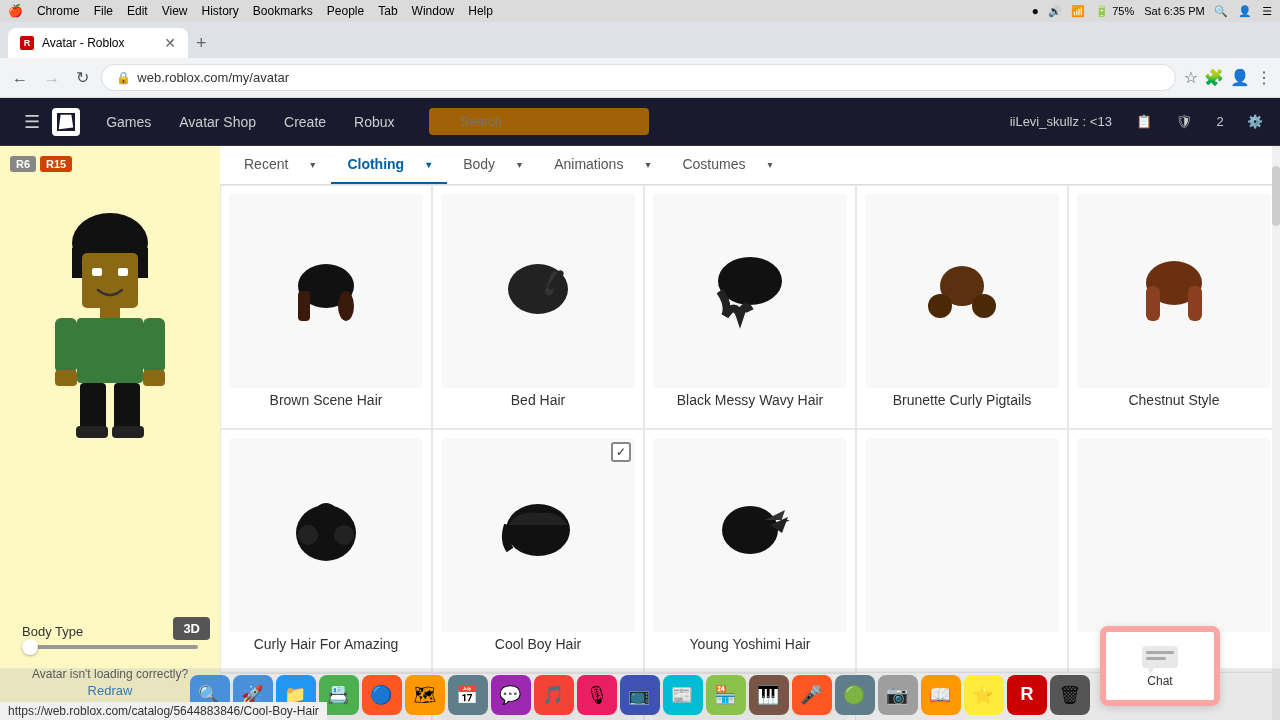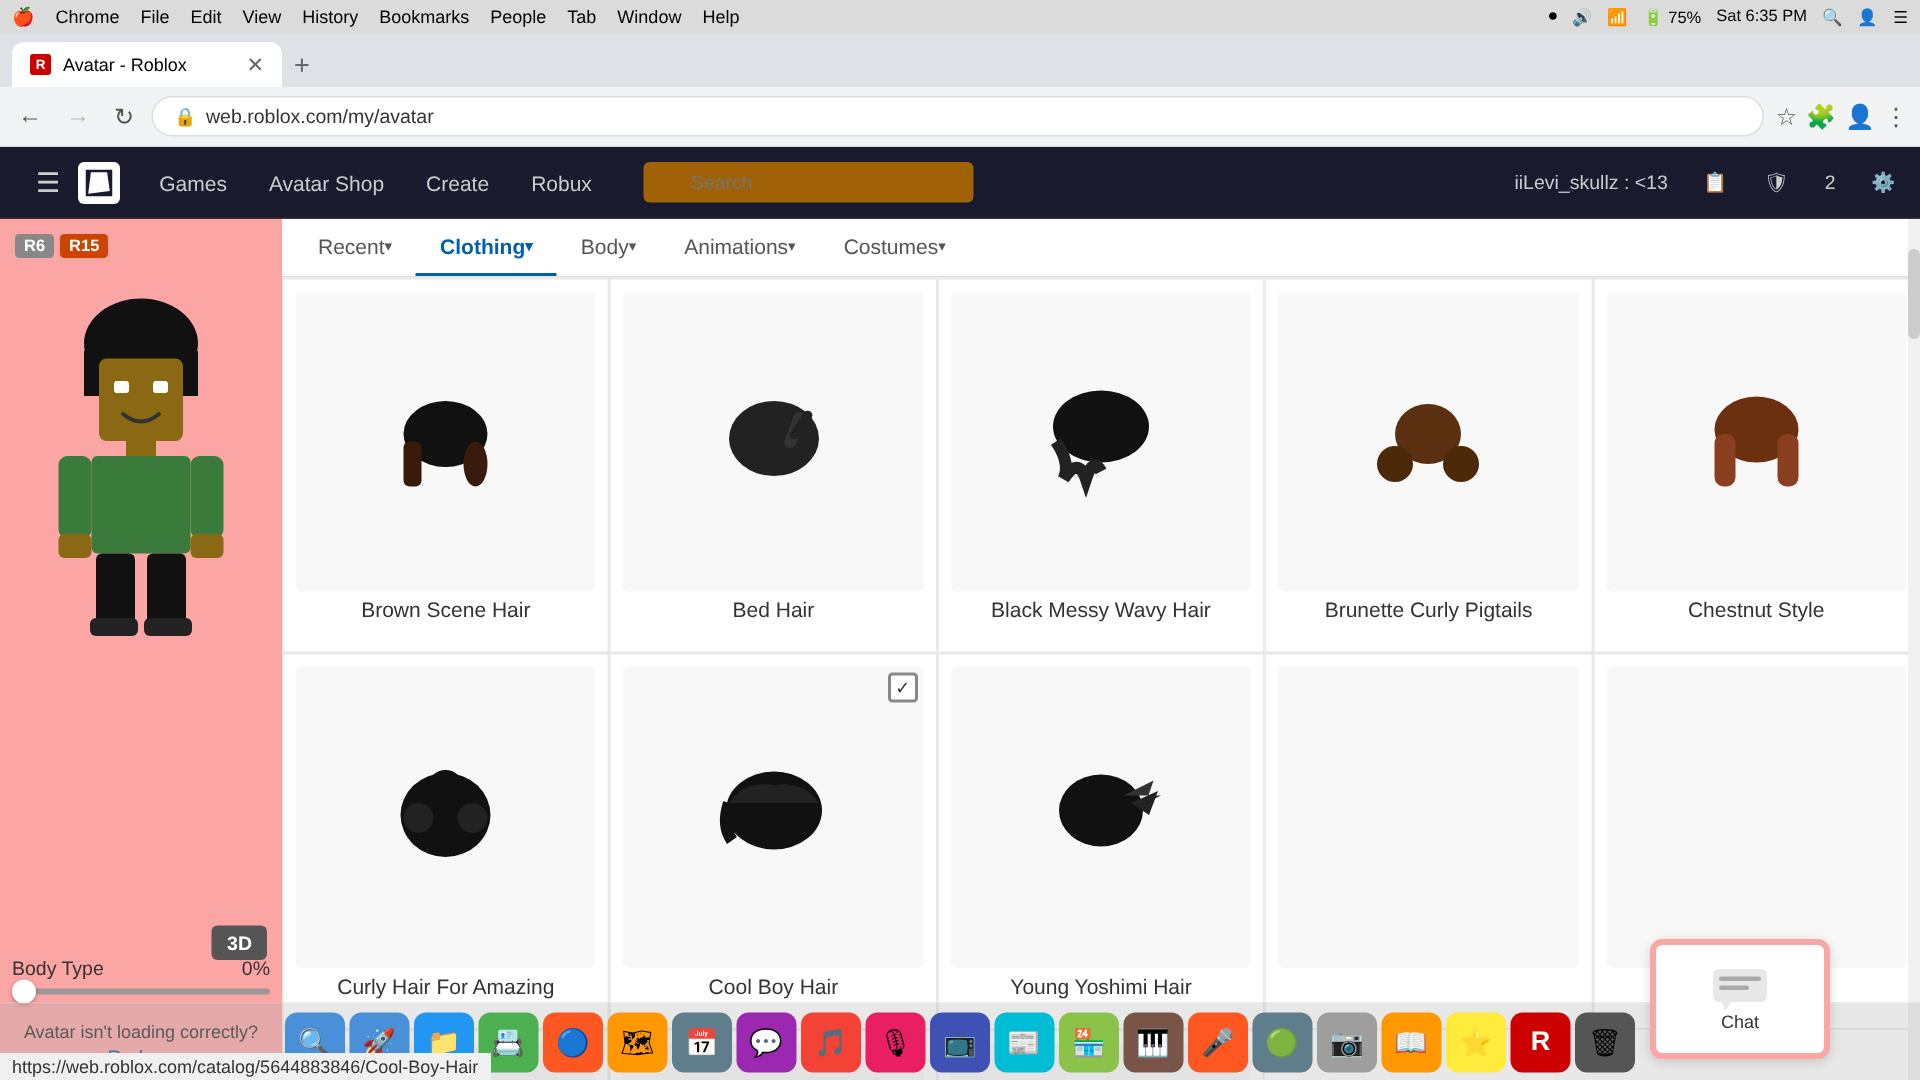--- a/index.html
+++ b/index.html
@@ -97,27 +97,27 @@
     }
     .search-wrap { position: relative; display: flex; align-items: center; }
     .search-icon-pos { position: absolute; left: 8px; color: #888; font-size: 12px; }
     .user-area { margin-left: auto; display: flex; align-items: center; gap: 24px; color: #ccc; font-size: 13px; }
 
     
     .main-content { display: flex; flex: 1; overflow: hidden; }
 
     
     .avatar-panel {
-      width: 188px;
-      background: #fca5a5;
+      width: 220px;
+      background: #fef9c3;
       display: flex;
       flex-direction: column;
       align-items: center;
       position: relative;
-      padding: 8px;
+      padding: 22px;
     }
     .r6-r15 { position: absolute; top: 10px; left: 10px; display: flex; gap: 4px; }
     .badge { background: #888; color: #fff; font-size: 11px; padding: 2px 6px; border-radius: 3px; font-weight: bold; }
     .badge.active { background: #cc4400; }
     .avatar-figure {
       width: 160px;
       height: 240px;
       position: relative;
       margin-top: 30px;
     }
@@ -133,21 +133,21 @@
     
     .catalog-panel { flex: 1; background: #fff; display: flex; flex-direction: column; overflow: hidden; }
 
     
     .cat-tabs {
       display: flex;
       border-bottom: 1px solid #ddd;
       padding: 0 8px;
       background: #fff;
     }
-    .cat-tab { padding: 10px 16px; font-size: 14px; color: #555; cursor: pointer; border-bottom: 2px solid transparent; display: flex; align-items: center; gap: 0; }
+    .cat-tab { padding: 10px 16px; font-size: 14px; color: #555; cursor: pointer; border-bottom: 2px solid transparent; display: flex; align-items: center; gap: 22px; }
     .cat-tab.active { color: #0060aa; border-bottom: 2px solid #0060aa; font-weight: 600; }
     .cat-tab .arrow { font-size: 10px; }
 
     
     .items-scroll { overflow-y: auto; overflow-x: hidden; flex: 1; }
     .items-scroll::-webkit-scrollbar { width: 8px; }
     .items-scroll::-webkit-scrollbar-track { background: #f0f0f0; }
     .items-scroll::-webkit-scrollbar-thumb { background: #ccc; border-radius: 4px; }
 
     
@@ -187,21 +187,21 @@
       color: #333;
     }
     .item-checkmark.checked { background: #fff; border-color: #888; }
 
     
     .chat-bubble {
       position: absolute;
       bottom: 14px;
       right: 60px;
       background: #fff;
-      border: 4px solid #fca5a5;
+      border: 6px solid #fca5a5;
       border-radius: 8px;
       width: 120px;
       height: 80px;
       display: flex;
       flex-direction: column;
       align-items: center;
       justify-content: center;
       box-shadow: 0 2px 8px rgba(0,0,0,0.15);
       z-index: 100;
     }

